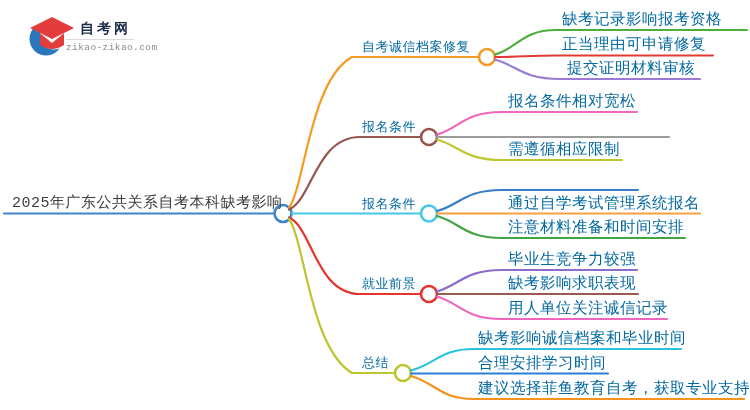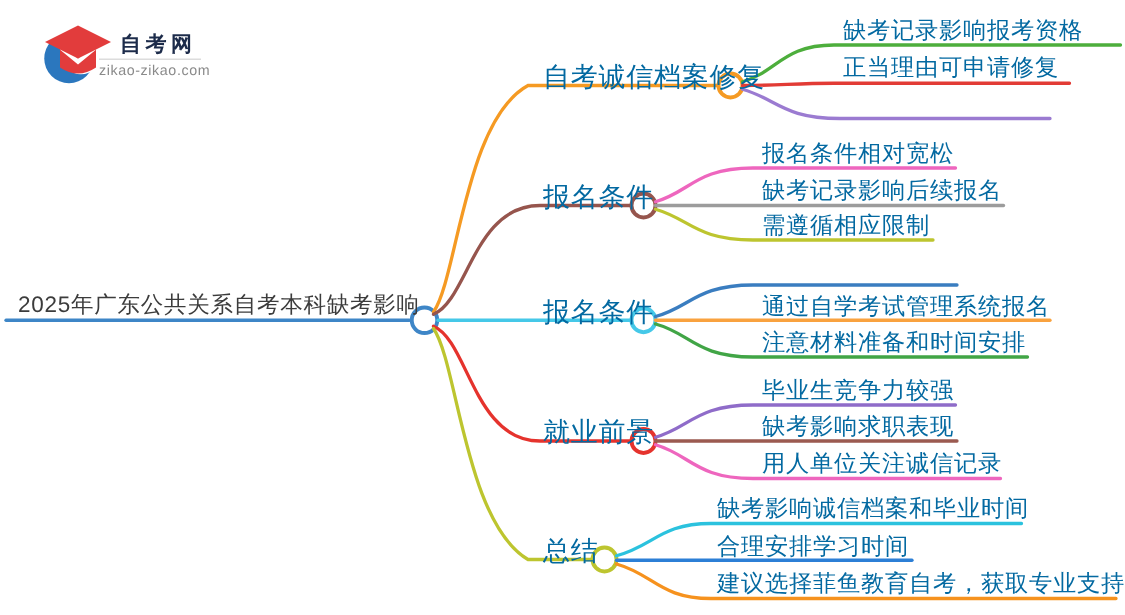--- a/index.html
+++ b/index.html
@@ -1,28 +1,28 @@
 <!DOCTYPE html>
 <html><head>
 <meta charset="utf-8">
 <style>
   html,body{margin:0;padding:0;background:#fff;}
   #canvas{
     position:relative;width:750px;height:410px;background:#ffffff;
-    overflow:hidden;font-family:Liberation Sans, sans-serif;
+    overflow:hidden;font-family:Liberation Mono, monospace;
   }
   #wires{position:absolute;left:0;top:0;width:750px;height:410px;}
   .ln{fill:none;stroke-width:2.2;stroke-linecap:round;}
   .node{fill:#ffffff;stroke-width:2.6;}
   .t{
     position:absolute;white-space:nowrap;color:#0369a1;line-height:1.15;
     font-size:15.5px;letter-spacing:0.5px;
   }
   .root-t{font-size:15px;color:#3c3c3c;text-align:center;}
-  .lvl1{font-size:18px;}
+  .lvl1{font-size:13px;}
   .logo-title{
     position:absolute;left:80px;top:22px;font-size:14px;font-weight:bold;
     color:#1c2b4a;letter-spacing:3px;line-height:1;
   }
   .logo-divider{position:absolute;left:66px;top:39px;width:68px;height:1px;background:#dcdcdc;}
   .logo-domain{
     position:absolute;left:66px;top:42px;font-size:9.5px;color:#8a8a8a;
     letter-spacing:0.4px;line-height:1.2;
   }
 </style>
@@ -82,23 +82,23 @@
   <div class="t root-t" style="left:12px;top:195px">2025年广东公共关系自考本科缺考影响</div>
 
   <div class="t lvl1" style="left:362px;top:41px">自考诚信档案修复</div>
   <div class="t lvl1" style="left:362px;top:121px">报名条件</div>
   <div class="t lvl1" style="left:362px;top:198px">报名条件</div>
   <div class="t lvl1" style="left:362px;top:278px">就业前景</div>
   <div class="t lvl1" style="left:362px;top:357px">总结</div>
 
   <div class="t" style="left:562px;top:12px">缺考记录影响报考资格</div>
   <div class="t" style="left:562px;top:37px">正当理由可申请修复</div>
+  <div class="t" style="left:567px;top:61px">提交证明材料审核</div>
 
   <div class="t" style="left:508px;top:94px">报名条件相对宽松</div>
-  <div class="t" style="left:508px;top:119px">缺考记录影响后续报名</div>
   <div class="t" style="left:508px;top:142px">需遵循相应限制</div>
 
   <div class="t" style="left:508px;top:196px">通过自学考试管理系统报名</div>
   <div class="t" style="left:508px;top:252px">毕业生竞争力较强</div>
 
   <div class="t" style="left:508px;top:220px">注意材料准备和时间安排</div>
   <div class="t" style="left:508px;top:276px">缺考影响求职表现</div>
   <div class="t" style="left:508px;top:301px">用人单位关注诚信记录</div>
 
   <div class="t" style="left:478px;top:331px">缺考影响诚信档案和毕业时间</div>

